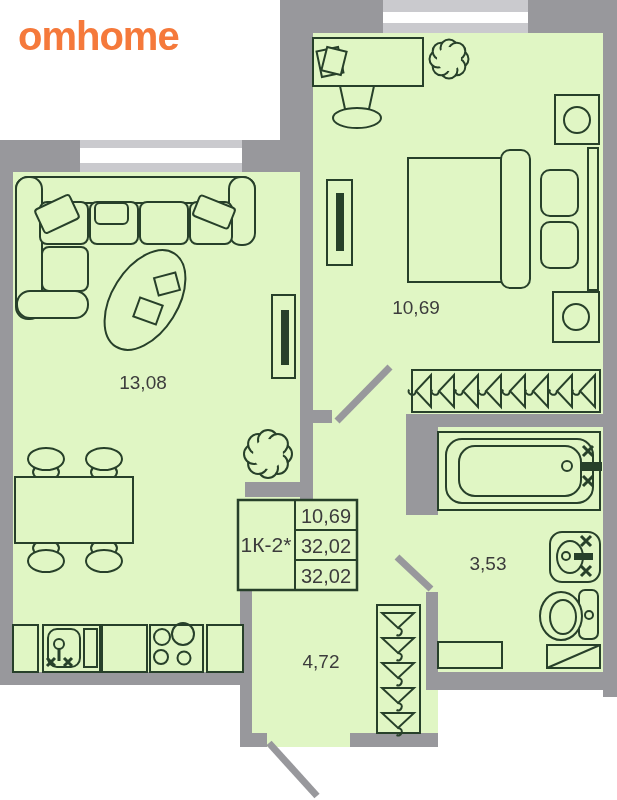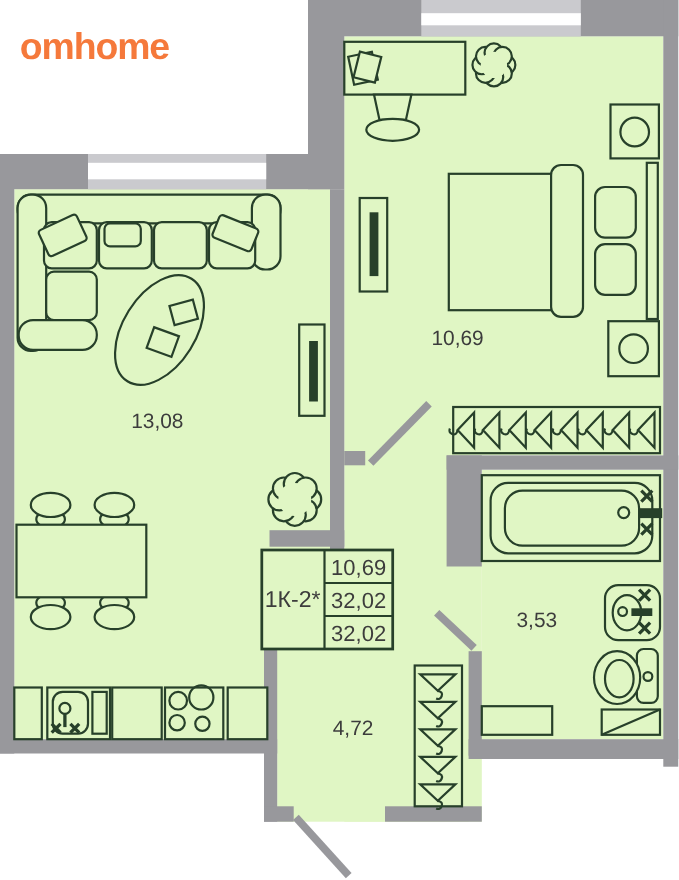--- a/index.html
+++ b/index.html
@@ -1,18 +1,18 @@
 <!DOCTYPE html>
 <html style="--brand-orange: #f5793b; --floor-green: #e0f6c4; --wall-gray: #98989c; --outline-dark: #27402a; --label-text: #3c3c3c;"><head>
 <meta charset="utf-8">
 <style>
   html,body{margin:0;padding:0;background:#fff;}
   #stage{position:relative;width:617px;height:800px;background:#fff;overflow:hidden;
          font-family:"Liberation Sans",sans-serif;}
-  #logo{position:absolute;left:18px;top:24px;font-size:34px;font-weight:bold;
+  #logo{position:absolute;left:18px;top:14px;font-size:40px;font-weight:bold;
         letter-spacing:-1px;color:var(--brand-orange,#f5793b);}
   svg{position:absolute;left:0;top:0;}
   .floor{fill:var(--floor-green,#e0f6c4);}
   .wall{fill:var(--wall-gray,#98989c);}
   .winf{fill:#cacace;}
   .wing{fill:#ffffff;}
   .f{fill:var(--floor-green,#e0f6c4);stroke:var(--outline-dark,#27402a);stroke-width:2;}
   .fn{fill:none;stroke:var(--outline-dark,#27402a);stroke-width:2;}
   .fx{fill:none;stroke:var(--outline-dark,#27402a);stroke-width:3;}
   .fd{fill:var(--outline-dark,#27402a);}

